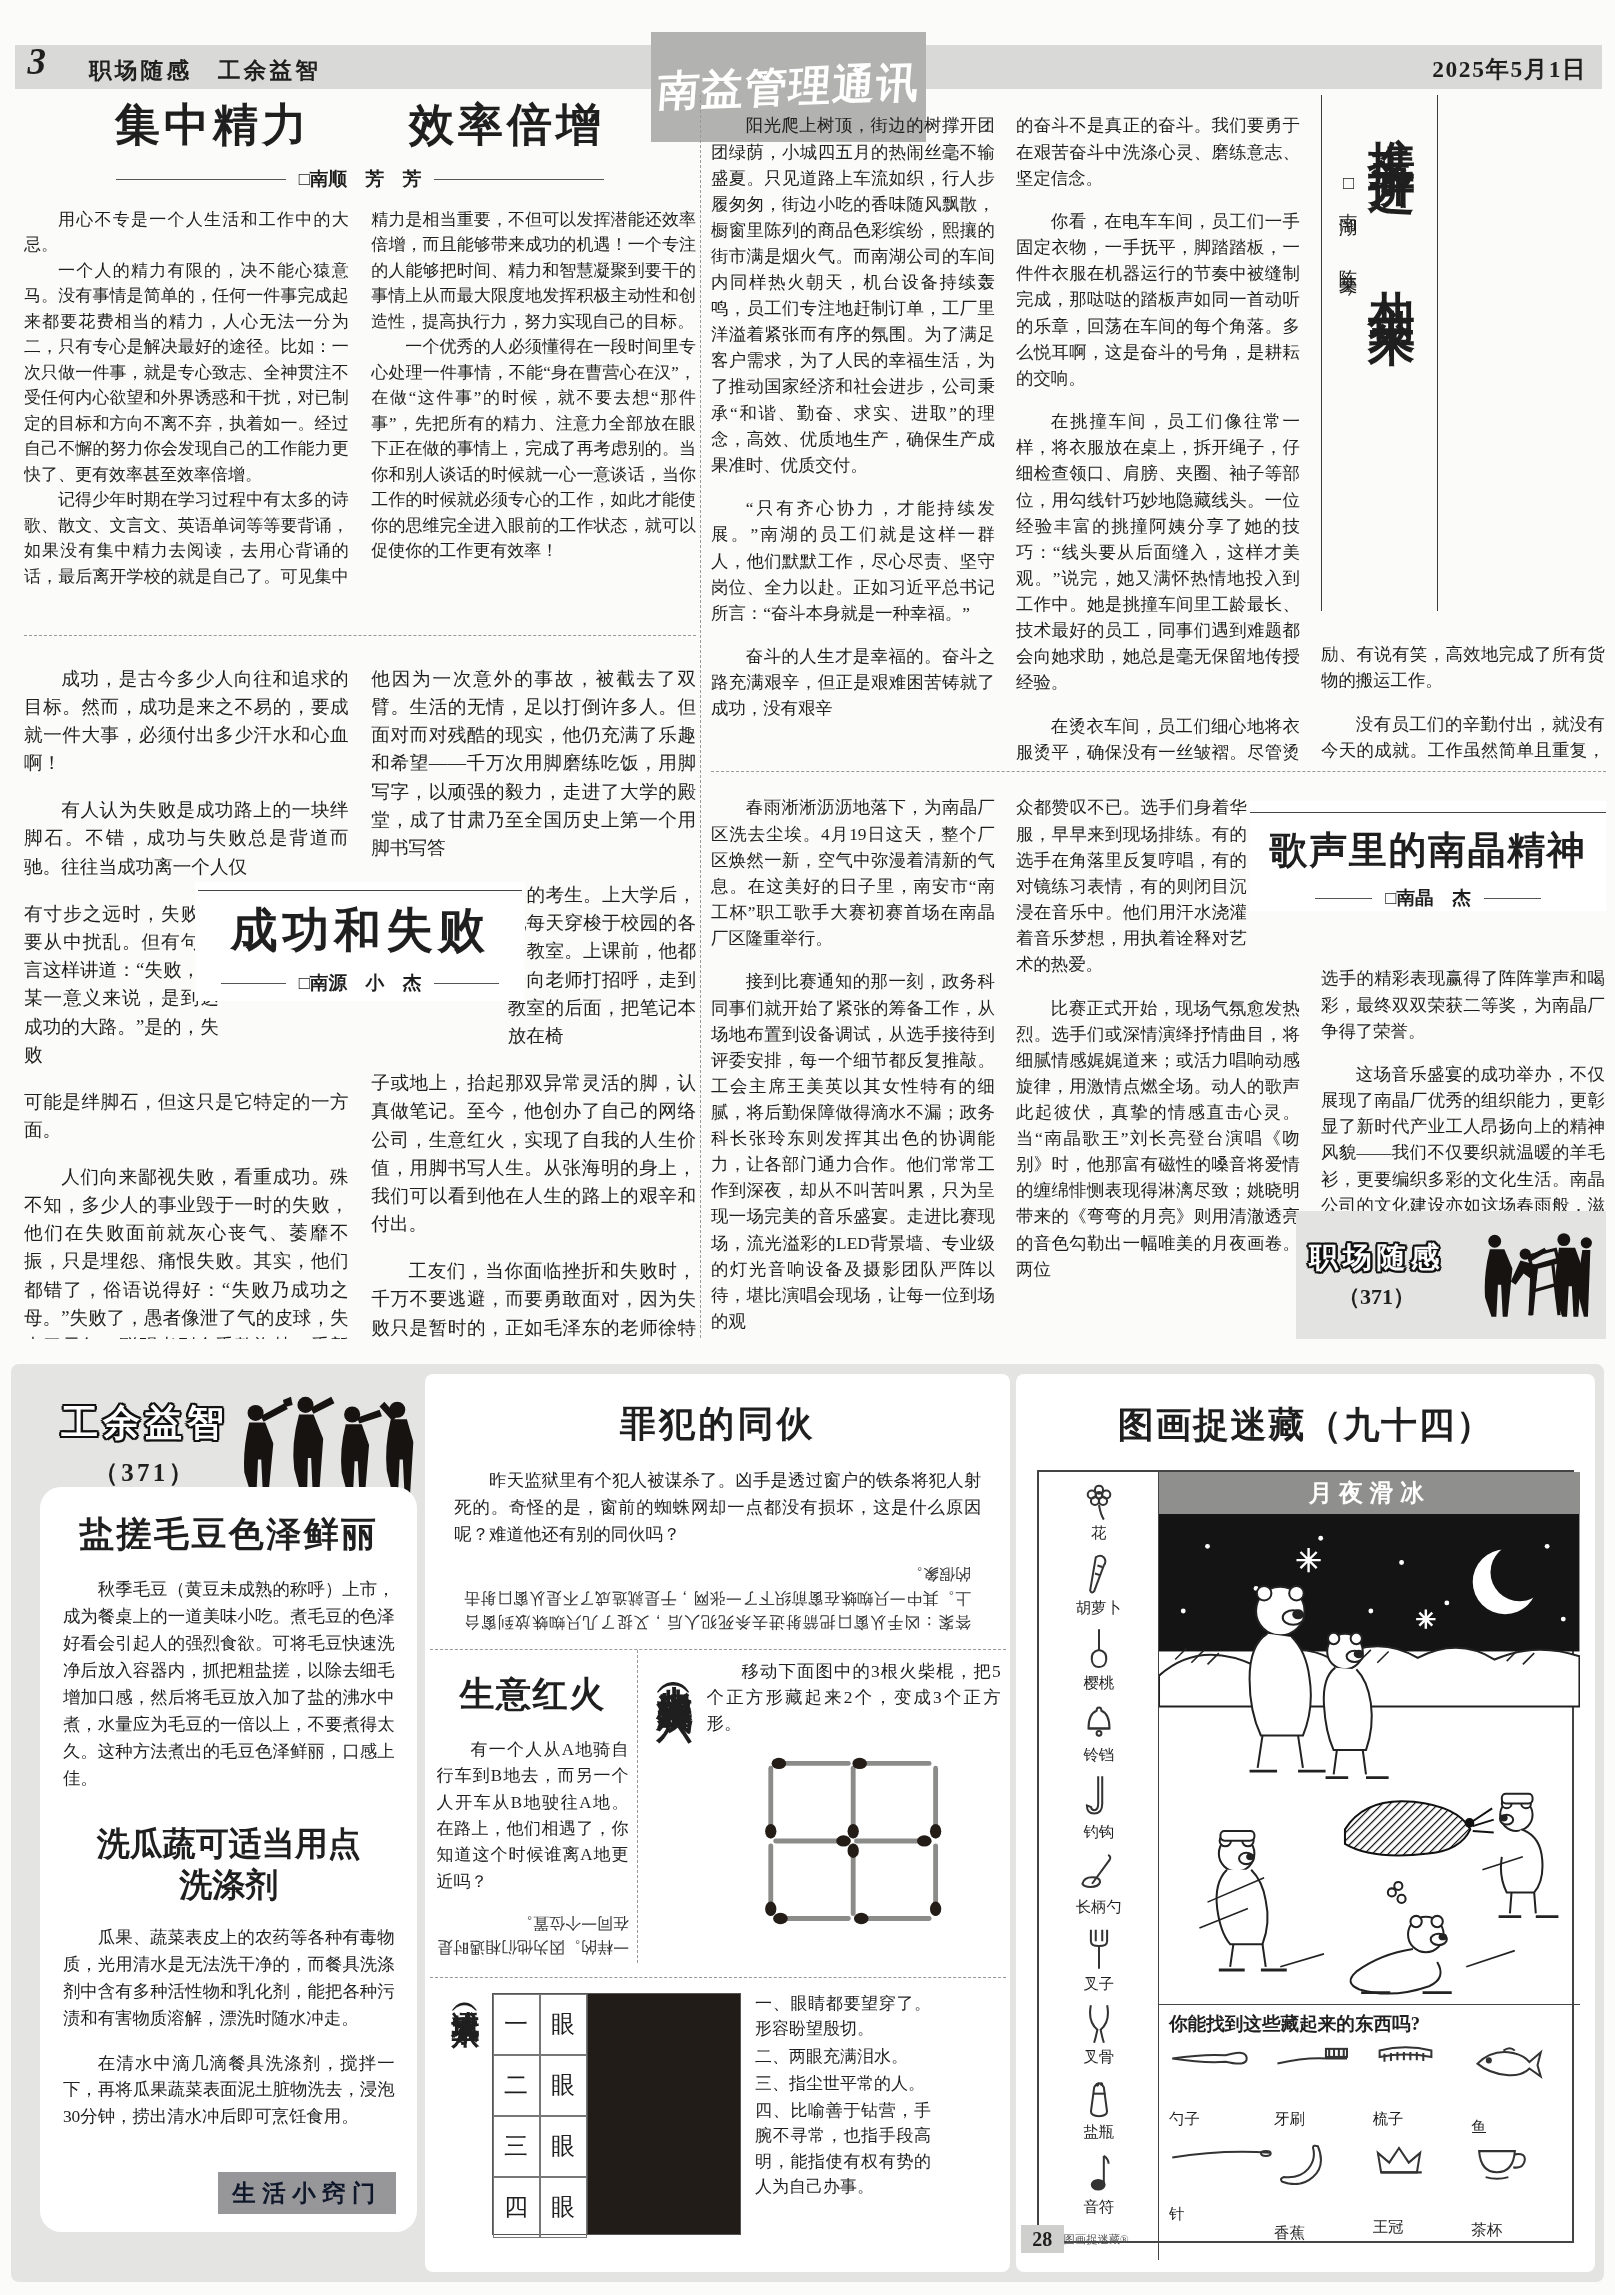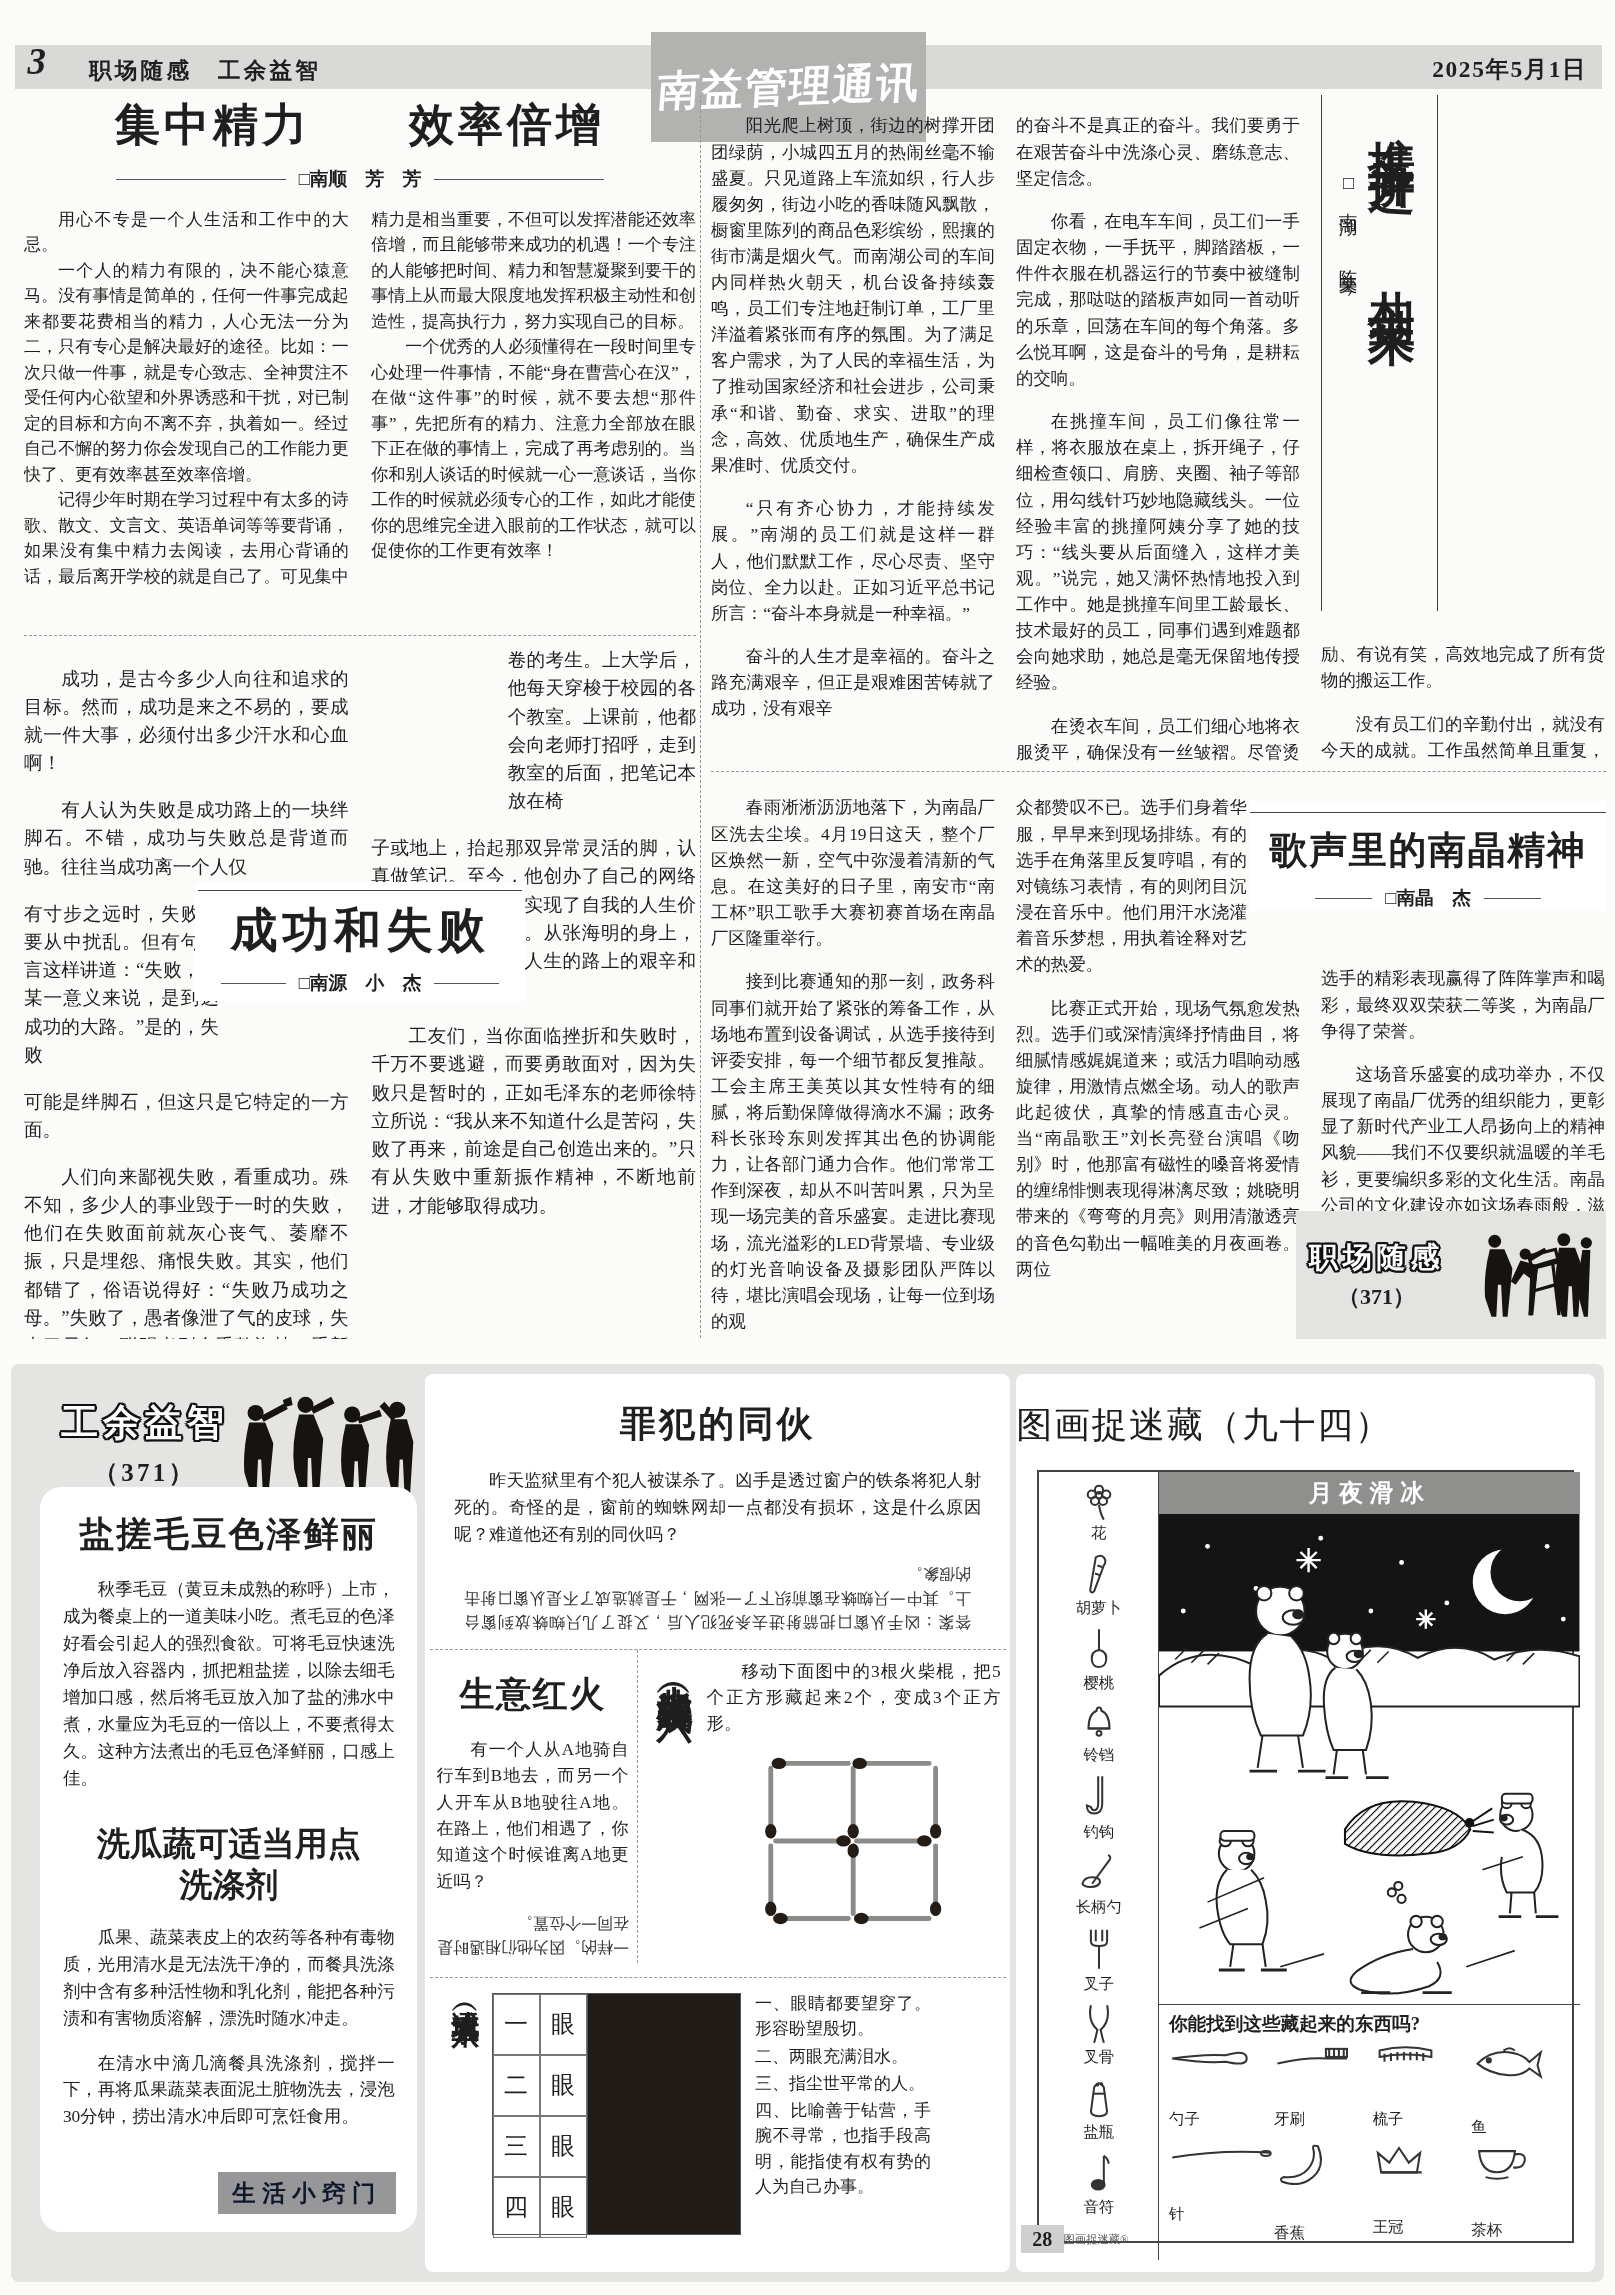--- a/index.html
+++ b/index.html
@@ -99,21 +99,21 @@
   .r4{display:flex;height:271px;padding-top:9.7px;}
   .r4-vtitle{writing-mode:vertical-rl;font-size:27.5px;font-weight:bold;letter-spacing:1.6px;width:47px;margin-left:11.3px;}
   .idiom-table{display:flex;margin-left:8px;margin-top:4.8px;height:242px;}
   .idiom-grid{display:grid;grid-template-columns:47px 47px;grid-auto-rows:61px;border:1.3px solid #555;}
   .idiom-grid div{border:0.8px solid #777;display:flex;align-items:center;justify-content:center;font-size:24px;}
   .idiom-black{width:152px;background:#221c18;border:1.3px solid #555;border-left:none;}
   .clues{width:176px;margin-left:14.5px;font-size:17px;line-height:1.5;text-align:justify;margin-top:3.2px;}
   .clues p{margin:0 0 1.6px;text-indent:0;}
   
   .card-right{left:1005px;top:9.7px;width:579px;height:898px;border-radius:8px;}
-  .hp-title{font-size:36px;font-weight:normal;text-align:left;padding-top:27.5px;letter-spacing:1.6px;}
+  .hp-title{font-size:36px;font-weight:bold;text-align:center;padding-top:27.5px;letter-spacing:1.6px;}
   .hp-frame{margin:19.4px auto 0;width:533px;height:769px;border:2.4px solid #444;display:grid;
             grid-template-columns:120px 1fr;background:#fff;}
   .hp-side{border-right:1.6px solid #444;display:flex;flex-direction:column;align-items:center;padding-top:8px;}
   .hp-side .item{display:flex;flex-direction:column;align-items:center;margin-bottom:7.3px;}
   .hp-side .lbl{font-size:15.4px;margin-top:1.6px;}
   .hp-main{display:flex;flex-direction:column;}
   .hp-bar{height:42px;background:#8f8f8d;display:flex;align-items:center;justify-content:center;}
   .hp-bar span{color:#fff;font-size:24px;font-weight:bold;letter-spacing:6.5px;}
   .hp-scene{height:490px;}
   .hp-strip{border-top:1.6px solid #444;flex:1;padding:6.5px 9.7px 0;}
@@ -159,20 +159,21 @@
   <div class="cols">
     <div class="col">
       <p class="ind">成功，是古今多少人向往和追求的目标。然而，成功是来之不易的，要成就一件大事，必须付出多少汗水和心血啊！</p>
       <p class="ind">有人认为失败是成功路上的一块绊脚石。不错，成功与失败总是背道而驰。往往当成功离一个人仅</p>
       <div class="notch-l">有寸步之远时，失败总要从中扰乱。但有句名言这样讲道：“失败，在某一意义来说，是到达成功的大路。”是的，失败</div>
       <p class="noind">可能是绊脚石，但这只是它特定的一方面。</p>
       <p class="ind">人们向来鄙视失败，看重成功。殊不知，多少人的事业毁于一时的失败，他们在失败面前就灰心丧气、萎靡不振，只是埋怨、痛恨失败。其实，他们都错了，俗语说得好：“失败乃成功之母。”失败了，愚者像泄了气的皮球，失去了元气，聪明者则会重整旗鼓，重新去与海浪搏击。“吃一堑，长一智”等待他们的便是成功。</p>
 
     </div>
     <div class="col">
+      <p class="noind">他因为一次意外的事故，被截去了双臂。生活的无情，足以打倒许多人。但面对而对残酷的现实，他仍充满了乐趣和希望——千万次用脚磨练吃饭，用脚写字，以顽强的毅力，走进了大学的殿堂，成了甘肃乃至全国历史上第一个用脚书写答</p>
       <div class="notch-r">卷的考生。上大学后，他每天穿梭于校园的各个教室。上课前，他都会向老师打招呼，走到教室的后面，把笔记本放在椅</div>
       <p class="noind">子或地上，抬起那双异常灵活的脚，认真做笔记。至今，他创办了自己的网络公司，生意红火，实现了自我的人生价值，用脚书写人生。从张海明的身上，我们可以看到他在人生的路上的艰辛和付出。</p>
       <p class="ind">工友们，当你面临挫折和失败时，千万不要逃避，而要勇敢面对，因为失败只是暂时的，正如毛泽东的老师徐特立所说：“我从来不知道什么是苦闷，失败了再来，前途是自己创造出来的。”只有从失败中重新振作精神，不断地前进，才能够取得成功。</p>
     </div>
   </div>
   <div class="a2-titlebox">
     <div class="toprule"></div>
     <h2>成功和失败</h2>
     <div class="author-row" style="margin-top:8px;">
       <span class="rule" style="width:65px;"></span>

